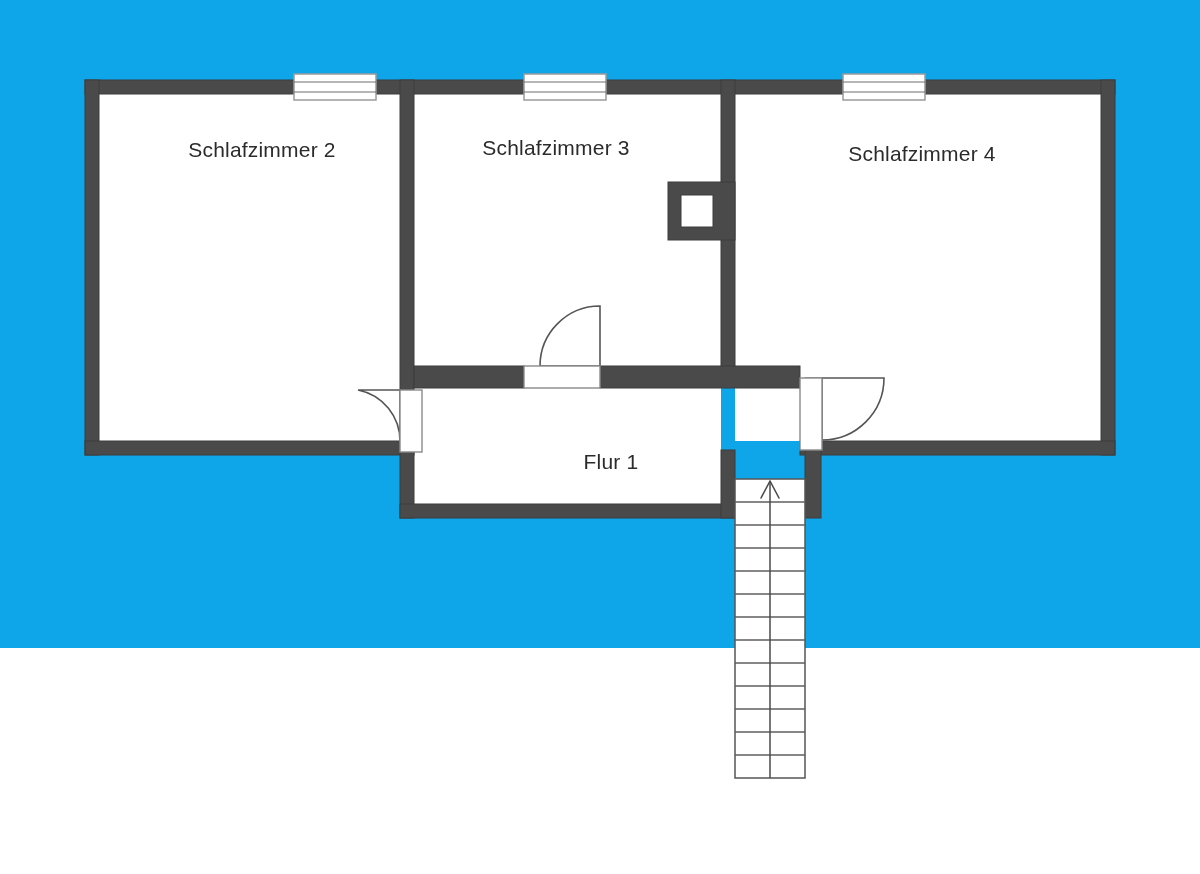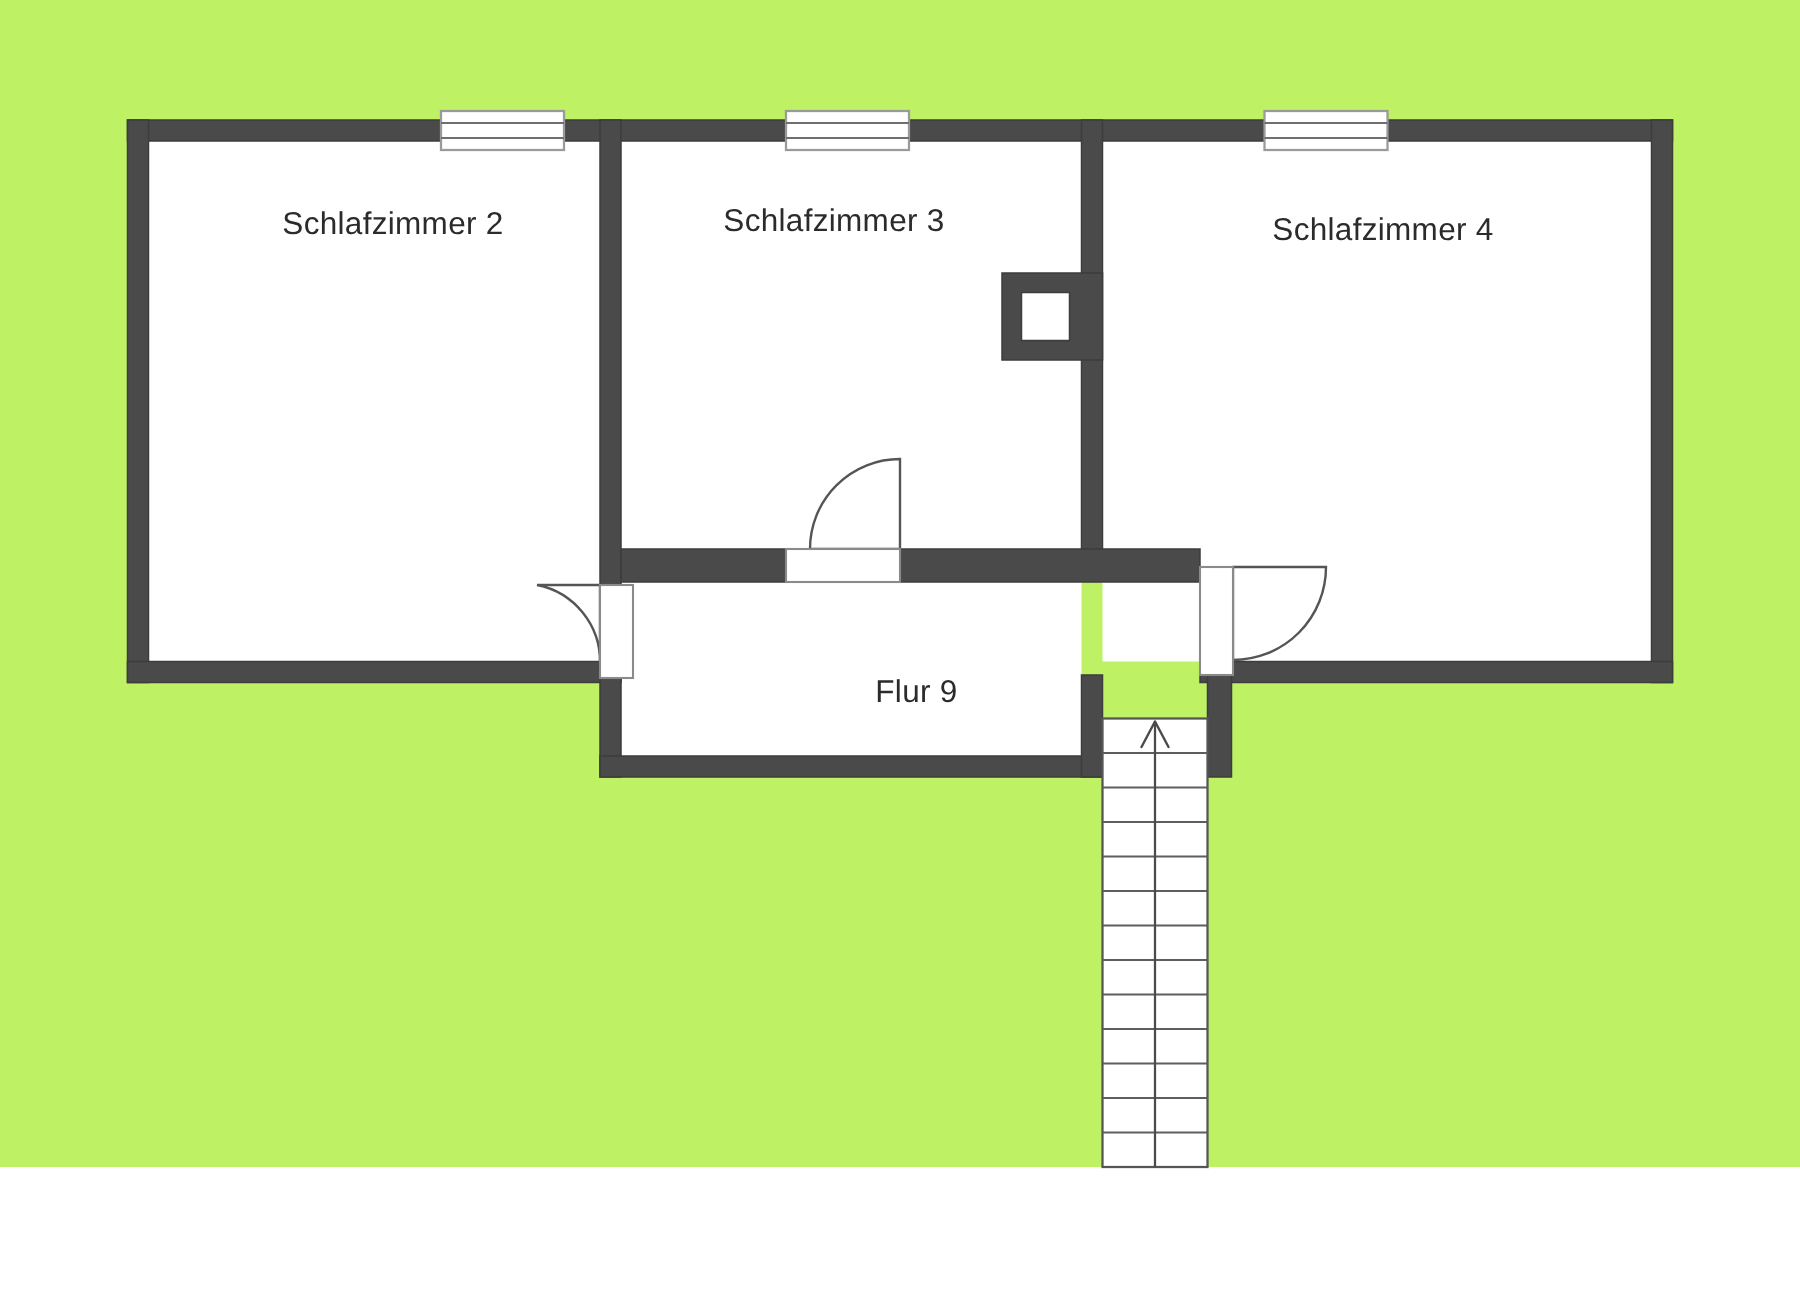--- a/index.html
+++ b/index.html
@@ -8,22 +8,22 @@
     padding: 0;
     background: #ffffff;
     width: 1200px;
     height: 874px;
     overflow: hidden;
     font-family: "Liberation Sans", sans-serif;
   }
   #plan-root {
     position: relative;
     width: 1200px;
-    height: 778px;
-    background: #bef264;
+    height: 648px;
+    background: #0ea5e9;
   }
   #floorplan-svg {
     position: absolute;
     left: 0;
     top: 0;
     width: 1200px;
     height: 874px;
     display: block;
   }
   .room-label {
@@ -149,15 +149,15 @@
     </g>
 
   </svg>
 
   <div class="room-label" style="left:262px; top:150px;">Schlafzimmer 2</div>
 
   <div class="room-label" style="left:556px; top:148px;">Schlafzimmer 3</div>
 
   <div class="room-label" style="left:922px; top:154px;">Schlafzimmer 4</div>
 
-  <div class="room-label" style="left:611px; top:462px;">Flur 9</div>
+  <div class="room-label" style="left:611px; top:462px;">Flur 1</div>
 
 </div>
 
 </body></html>

